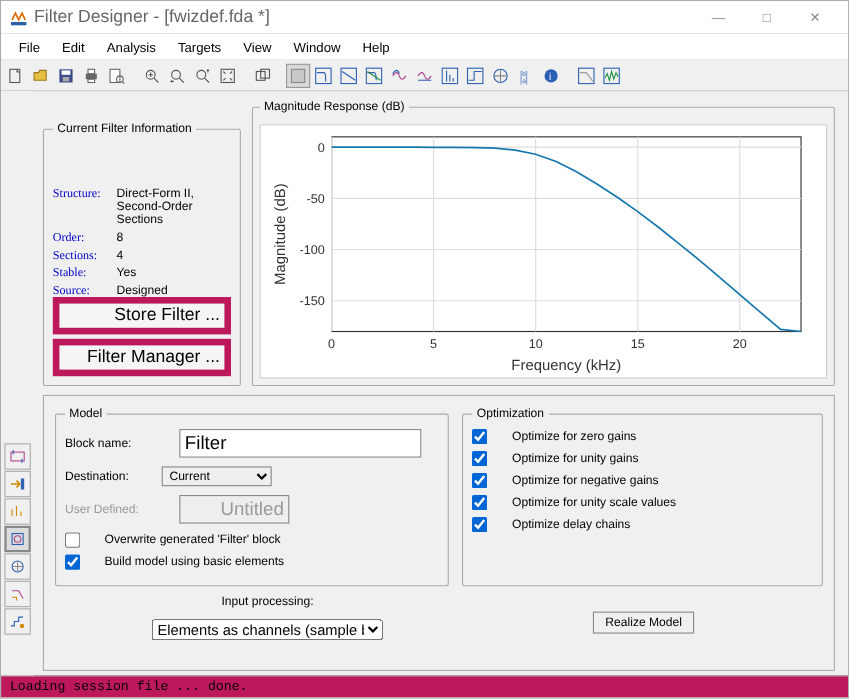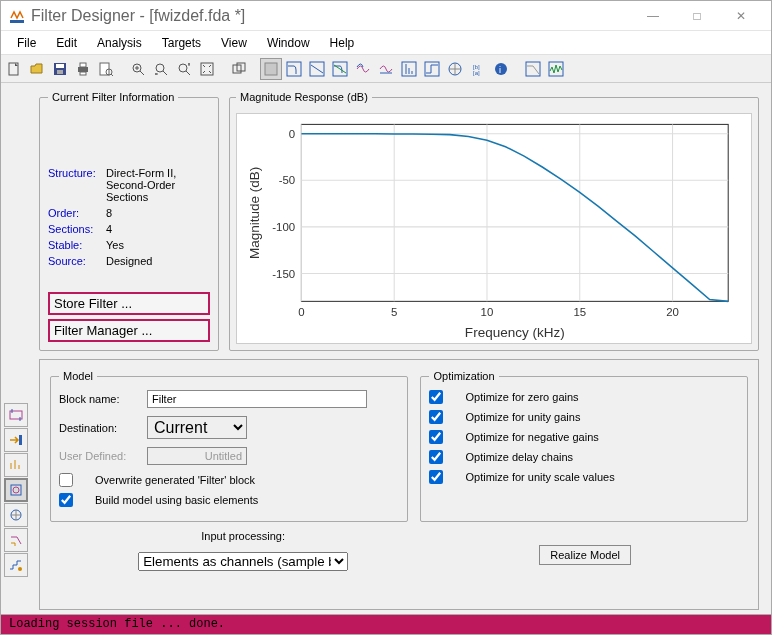--- a/index.html
+++ b/index.html
@@ -17,39 +17,39 @@
 .tbsep { width: 8px; }
 .tbbtn svg { width: 16px; height: 16px; }
 .content { display: flex; height: calc(100% - 30px - 24px - 28px - 20px); }
 .sidetools { width: 30px; background: #f0f0f0; padding-top: 320px; display: flex; flex-direction: column; gap: 1px; align-items: center; }
 .sidetool { width: 24px; height: 24px; border: 1px solid #aaa; background: #f0f0f0; display: flex; align-items: center; justify-content: center; }
 .sidetool.selected { border: 2px solid #888; background: #dcdcdc; }
 .mainarea { flex: 1; padding: 8px 12px 4px 8px; display: flex; flex-direction: column; gap: 8px; }
 .upper { display: flex; gap: 10px; height: 260px; }
 fieldset { border: 1px solid #aaa; padding: 8px; border-radius: 2px; position: relative; }
 legend { font-size: 11px; color: #000; padding: 0 4px; }
-.filterinfo { width: 180px; display: flex; flex-direction: column; }
+.filterinfo { width: 180px; display: flex; flex-direction: column; margin-top: 20px; }
 .fispace { height: 56px; }
 .figrid { display: grid; grid-template-columns: 54px 1fr; row-gap: 4px; column-gap: 4px; font-size: 11px; }
-.figrid .label { color: #0000c8; }
+.figrid .label { color: #0000c8; font-family: Liberation Serif, serif; }
 .figrid .value { color: #000; }
 .fibtns { margin-top: auto; display: flex; flex-direction: column; gap: 4px; }
-.button { font-size: 13px; border: 2px solid #be185d; background: #f5f5f5; padding: 2px 4px; text-align: left; }
+.button { font-size: 16px; border: 6px solid #be185d; background: #f5f5f5; padding: 2px 4px; text-align: right; }
 .magbox { flex: 1; padding: 10px 6px 6px 6px; }
 .chart { background: #fff; border: 1px solid #ccc; width: 100%; height: 100%; display: block; }
 .lower { flex: 1; display: flex; flex-direction: column; }
 .lower-inner { flex: 1; border: 1px solid #aaa; padding: 10px; display: flex; flex-direction: column; gap: 8px; }
 .panels { display: flex; gap: 12px; }
 .modelbox { flex: 1.1; }
 .optbox { flex: 1; }
 .modelbox .row { display: flex; align-items: center; gap: 8px; margin-bottom: 8px; font-size: 11px; }
 .modelbox .row .lab { width: 80px; }
-.modelbox input[type=text] { border: 1px solid #888; padding: 2px 4px; font-size: 11px; }
+.modelbox input[type=text] { border: 1px solid #888; padding: 2px 4px; font-size: 17px; margin-left: 16px; }
 .modelbox .blockname { width: 220px; background: #fff; }
-.modelbox select { border: 1px solid #888; padding: 1px 2px; font-size: 16px; }
+.modelbox select { border: 1px solid #888; padding: 1px 2px; font-size: 11px; }
 .modelbox .disabled { color: #999; }
 .modelbox .disabled input { background: #eee; color: #999; text-align: right; }
 .chk { display: flex; align-items: center; gap: 22px; font-size: 11px; margin-bottom: 6px; }
 .chk input { accent-color: #0066d6; width: 14px; height: 14px; }
 .inputproc { display: flex; align-items: center; gap: 10px; font-size: 11px; padding-left: 14px; flex-direction: column; }
 .inputproc select { width: 210px; }
 .realizebtn { border: 1px solid #888; background: #f0f0f0; padding: 3px 10px; font-size: 11px; }
 .optbottom { display: flex; justify-content: center; margin-top: 8px; }
 .statusbar { height: 20px; border-top: 1px solid #aaa; background: #be185d; font-size: 12px; padding: 2px 8px; font-family: Liberation Mono, monospace; }
 </style>
@@ -373,25 +373,25 @@
             <label class="chk">
                 <input type="checkbox" checked="" style="">
                 <span>Optimize for unity gains</span>
               </label>
             <label class="chk">
                 <input type="checkbox" checked="" style="">
                 <span>Optimize for negative gains</span>
               </label>
             <label class="chk">
                 <input type="checkbox" checked="" style="">
+                <span>Optimize for unity scale values</span>
+              </label>
+            <label class="chk">
+                <input type="checkbox" checked="" style="">
                 <span>Optimize delay chains</span>
-              </label>
-            <label class="chk">
-                <input type="checkbox" checked="" style="">
-                <span>Optimize for unity scale values</span>
               </label>
           </fieldset>
         </div>
         <div style="display:flex;align-items:center;">
           <div class="inputproc" style="flex:1.1;">
             <span>Input processing:</span>
             <select><option>Elements as channels (sample based)</option></select>
           </div>
           <div class="optbottom" style="flex:1;">
             <button class="realizebtn">Realize Model</button>

